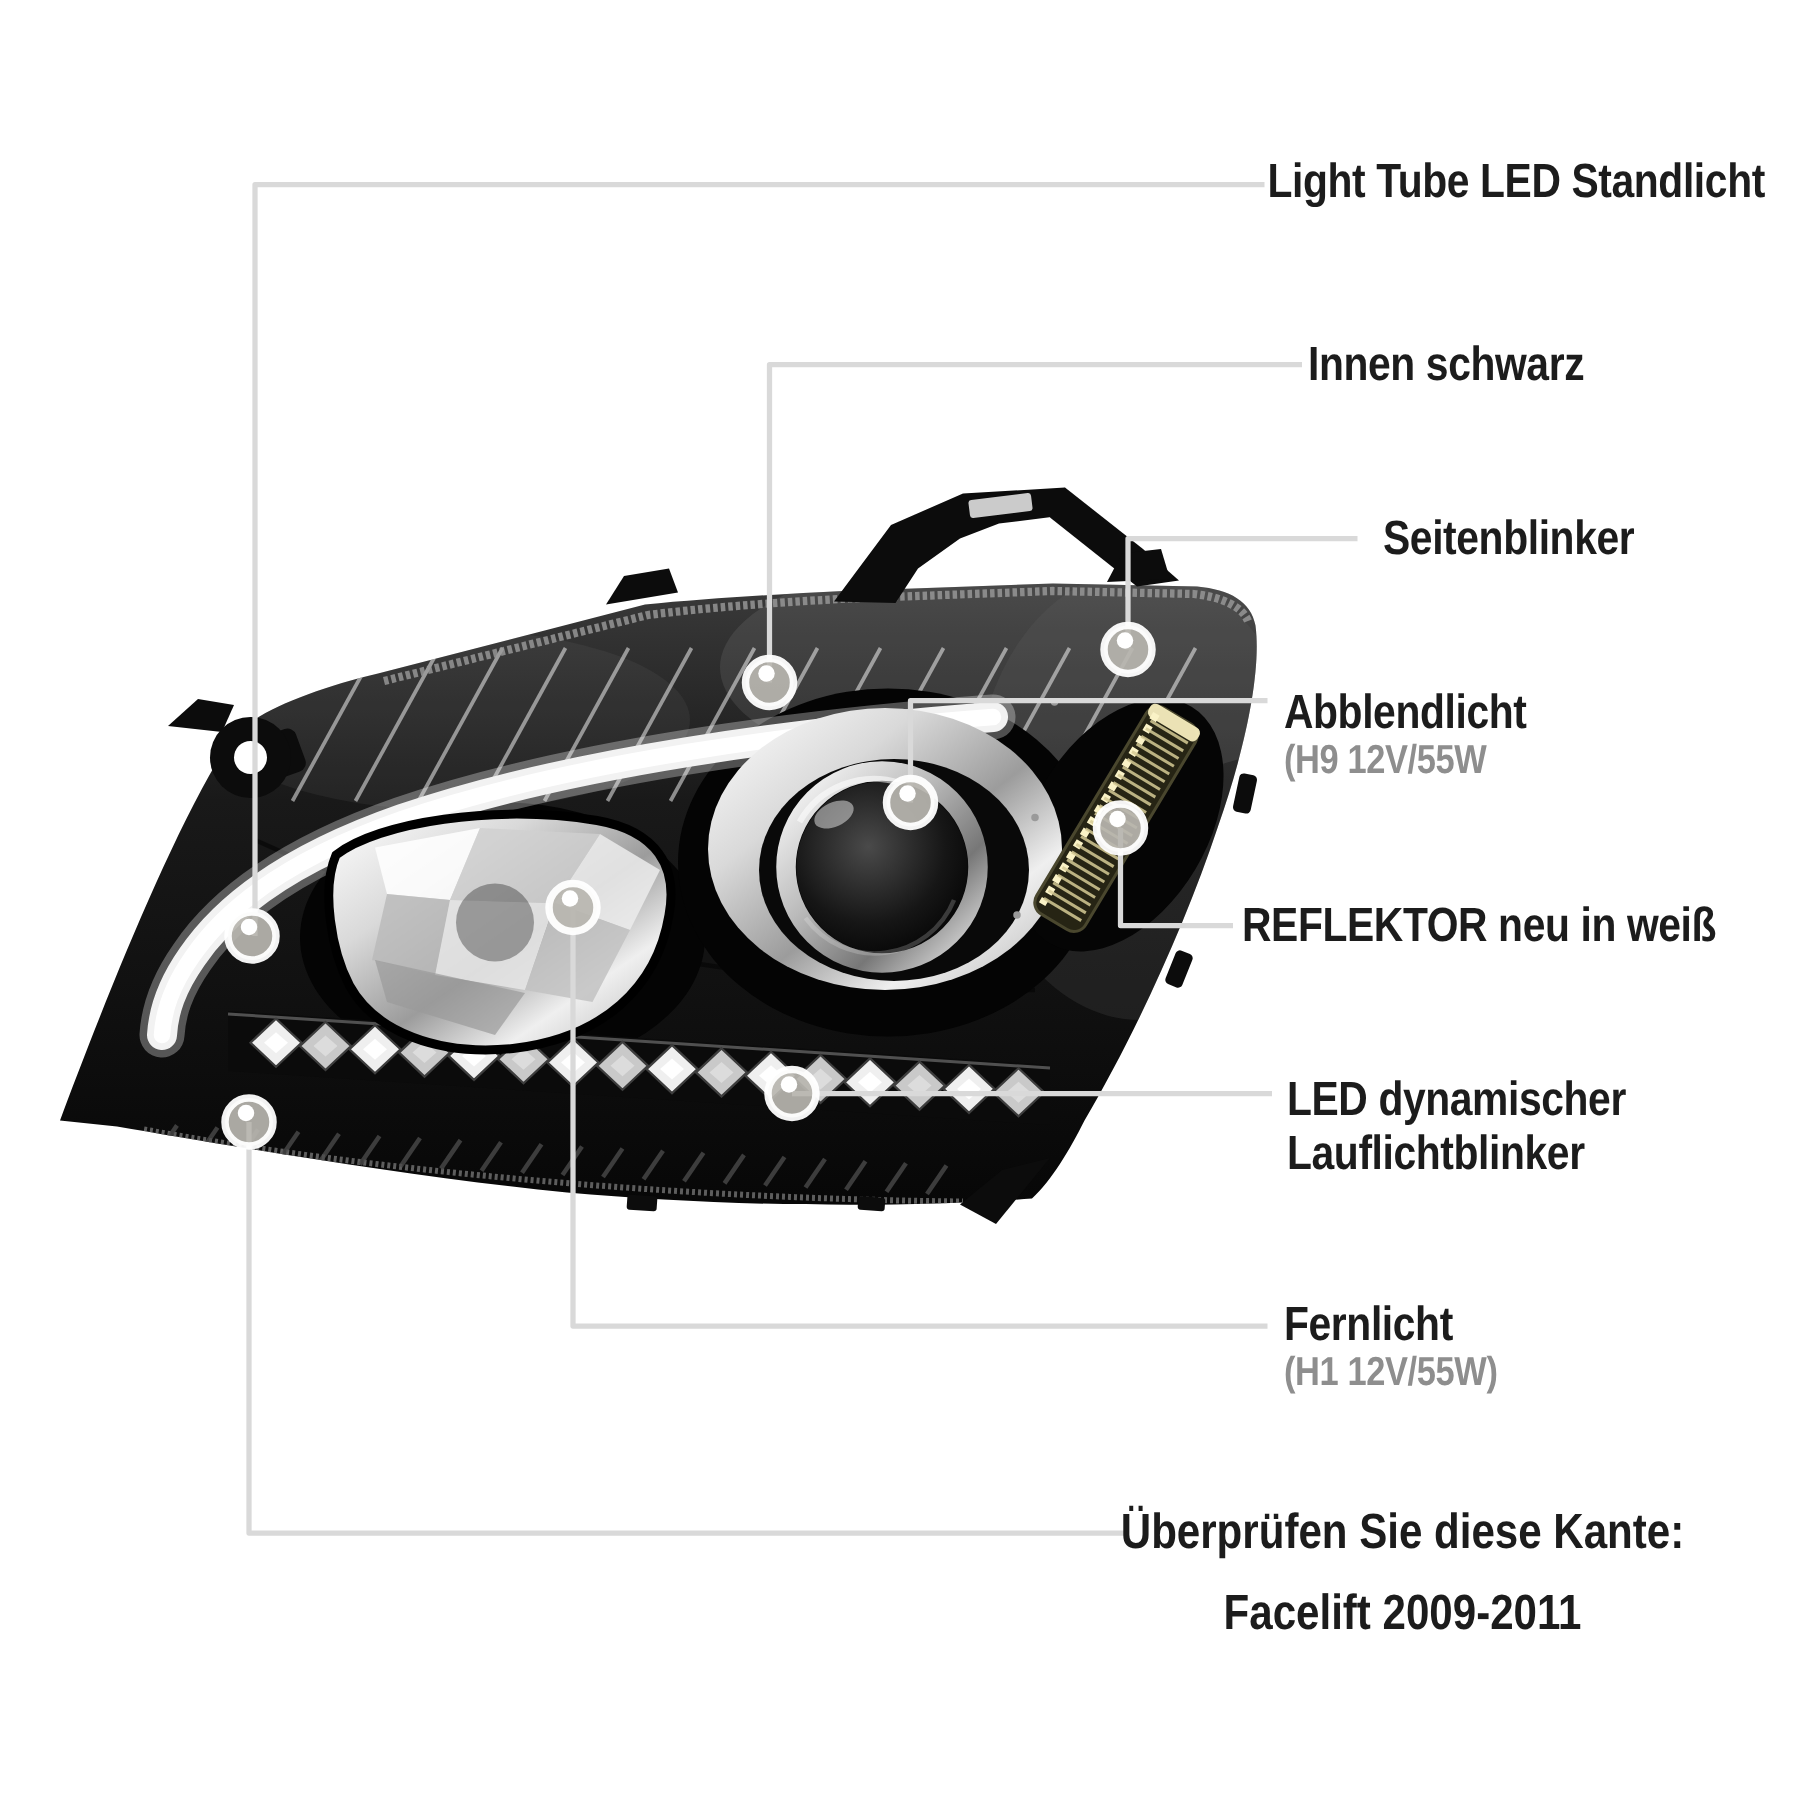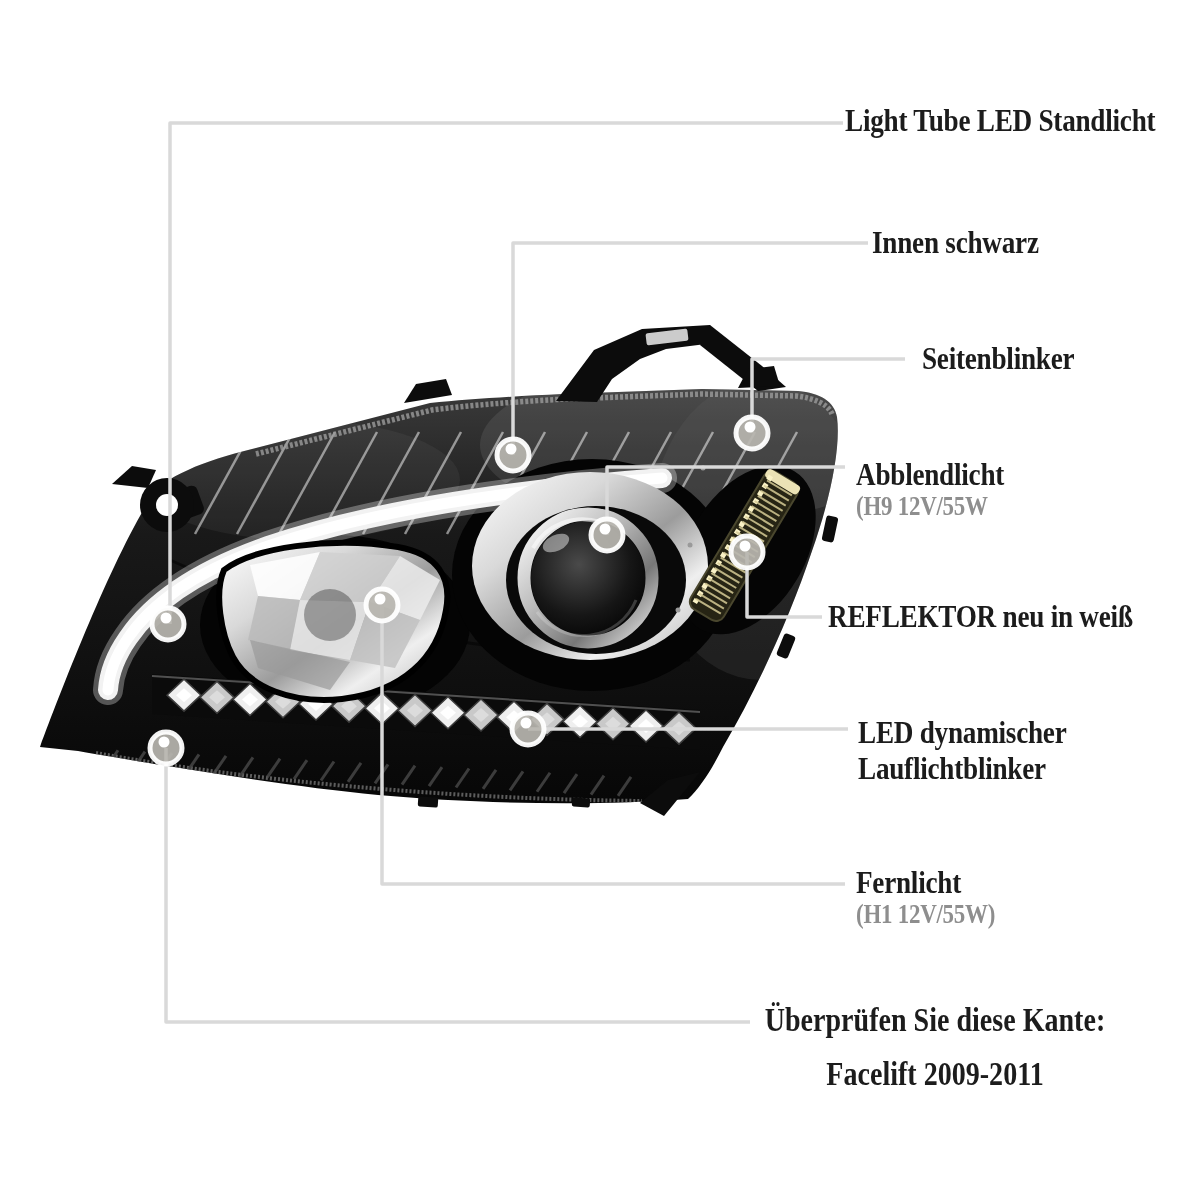--- a/index.html
+++ b/index.html
@@ -1,21 +1,21 @@
 <!DOCTYPE html>
 <html><head>
 <meta charset="utf-8">
 <style>
   html,body{margin:0;padding:0;background:#ffffff;}
   .stage{
     position:relative;
     width:1200px;height:1200px;
     background:#ffffff;
     overflow:hidden;
-    font-family:Liberation Serif, serif;
+    font-family:Liberation Sans, sans-serif;
   }
   .stage svg{position:absolute;left:0;top:0;}
   .label{
     position:absolute;
     font-weight:700;
     font-size:32px;
     line-height:1.05;
     color:#1c1c1c;
     white-space:nowrap;
     transform:scaleX(.85);

